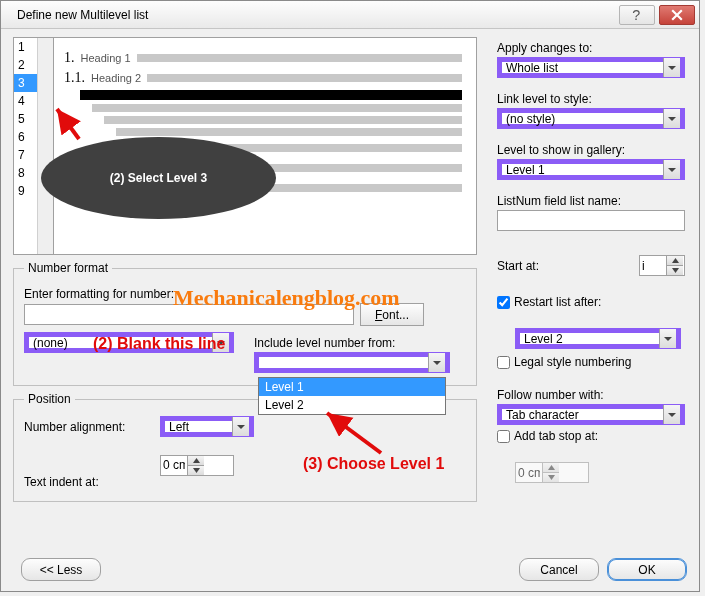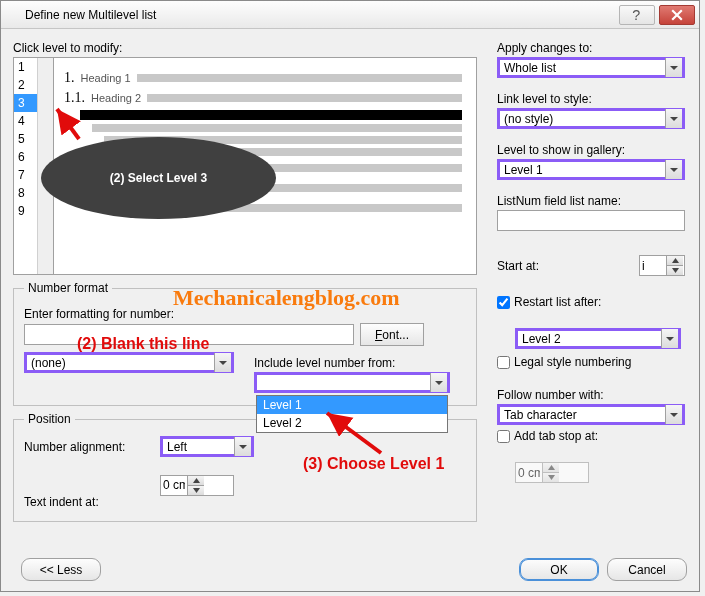--- a/index.html
+++ b/index.html
@@ -1,18 +1,18 @@
 <!DOCTYPE html>
 <html><head>
 <meta charset="utf-8">
 <style>
   *{box-sizing:border-box;font-family:Tahoma,Segoe UI,sans-serif;font-size:12px;}
   body{margin:0;background:#f0f0f0;width:705px;height:596px;position:relative;overflow:hidden;}
   .window{width:700px;height:592px;border:1px solid #8a8a8a;background:#f0f0f0;position:relative;}
-  .titlebar{height:28px;background:linear-gradient(#fdfdfd,#e9e9e9);border-bottom:1px solid #c5c5c5;display:flex;align-items:center;padding:0 4px 0 24px;}
+  .titlebar{height:28px;background:linear-gradient(#fdfdfd,#e9e9e9);border-bottom:1px solid #c5c5c5;display:flex;align-items:center;padding:0 4px 0 16px;}
   .titlebar .title{flex:1;}
   .tbtn{width:36px;height:20px;margin-left:4px;display:flex;align-items:center;justify-content:center;border:1px solid #b5b5b5;border-radius:2px;background:linear-gradient(#f9f9f9,#e5e5e5);}
   .tbtn.close{background:linear-gradient(#e07a72,#c5433a);color:#fff;border-color:#a33a33;}
   .tbtn svg{width:12px;height:12px;}
   .content{padding:8px 12px 12px 12px;display:flex;gap:20px;position:relative;}
   .left{width:464px;}
   .right{width:188px;}
   .label{margin:4px 0 2px 0;}
   .underline{text-decoration:underline;}
   .level-box{display:flex;border:1px solid #a0a0a0;height:218px;background:#fff;}
@@ -24,21 +24,21 @@
   .pline{display:flex;align-items:center;margin:4px 0;gap:6px;}
   .pline .num{font-family:"Times New Roman",serif;font-size:14px;color:#000;}
   .pline .txt{font-size:11px;color:#555;}
   .bar{flex:1;height:8px;background:#c8c8c8;}
   .bar.dark{background:#000;height:10px;}
   fieldset{border:1px solid #c0c0c0;margin:6px 0 4px 0;padding:8px 10px 10px 10px;}
   legend{padding:0 4px;}
   .row2{display:flex;align-items:center;gap:6px;margin:2px 0;}
   input[type=text].tf{height:21px;border:1px solid #a0a0a0;background:#fff;padding:0 4px;}
   .btn{height:23px;border:1px solid #a0a0a0;background:linear-gradient(#fdfdfd,#e6e6e6);padding:0 14px;cursor:pointer;}
-  .select{height:21px;border:3px solid #8b5cf6;background:#fff;display:flex;align-items:center;position:relative;}
+  .select{height:21px;border:5px solid #8b5cf6;background:#fff;display:flex;align-items:center;position:relative;}
   .select .val{flex:1;padding:0 4px;}
   .select .dd{width:17px;height:19px;background:linear-gradient(#f5f5f5,#dcdcdc);border-left:1px solid #a0a0a0;display:flex;align-items:center;justify-content:center;}
   .select .dd svg{width:8px;height:8px;}
   .dropdown{position:absolute;top:20px;left:-1px;right:-1px;background:#fff;border:1px solid #767676;z-index:5;}
   .dropdown .opt{padding:2px 6px;}
   .dropdown .opt.sel{background:#3399ff;color:#fff;}
   .spin{width:46px;height:21px;border:1px solid #a0a0a0;display:flex;background:#fff;}
   .spin input{width:26px;border:none;padding:0 2px;font-size:12px;outline:none;}
   .spin .ar{width:17px;display:flex;flex-direction:column;border-left:1px solid #a0a0a0;}
   .spin .ar div{flex:1;background:linear-gradient(#f5f5f5,#dcdcdc);display:flex;align-items:center;justify-content:center;}
@@ -69,21 +69,20 @@
     <div class="tbtn close">
         <svg viewBox="0 0 10 10">
           <path d="M1 1 L9 9 M9 1 L1 9" stroke="#fff" stroke-width="1.8"></path>
         </svg>
       </div>
   </div>
 
   <div class="content">
 
     <div class="left">
-      <div class="label"><span>Click level to modify:</span></div>
       <div class="level-box">
         <div class="level-list">
           <div class="row">1</div>
           <div class="row">2</div>
           <div class="row sel">3</div>
           <div class="row">4</div>
           <div class="row">5</div>
           <div class="row">6</div>
           <div class="row">7</div>
           <div class="row">8</div>
@@ -294,38 +293,38 @@
               </svg>
             </div>
           </div>
       </div>
     </div>
   </div>
 
   <div class="footer">
     <button class="btn fb">&lt;&lt; Less</button>
     <span class="sp"></span>
+    <button class="btn fb">Cancel</button>
     <button class="btn fb" style="border-color:#4a90d9;box-shadow:0 0 0 1px #4a90d9 inset;">OK</button>
-    <button class="btn fb">Cancel</button>
   </div>
 
   <div class="redoval" style="left:40px;top:136px;">
       <span>(2) Select Level 3</span>
     </div>
   <svg class="arrow" style="left:50px;top:102px;" width="40" height="40">
       <defs>
         <marker id="ah1" markerWidth="8" markerHeight="8" refX="6" refY="3" orient="auto">
           <path d="M0 0 L6 3 L0 6 Z" fill="#e10b0b"></path>
         </marker>
       </defs>
       <line x1="28" y1="36" x2="6" y2="6" stroke="#e10b0b" stroke-width="4" marker-end="url(#ah1)"></line>
     </svg>
 
   <div class="watermark" style="left:172px;top:284px;">Mechanicalengblog.com</div>
-  <div class="redtxt" style="left:76px;top:334px;">(2) Blank this line</div>
+  <div class="redtxt" style="left:92px;top:334px;">(2) Blank this line</div>
   <div class="redtxt" style="left:302px;top:454px;">(3) Choose Level 1</div>
   <svg class="arrow" style="left:320px;top:406px;" width="70" height="50">
       <defs>
         <marker id="ah2" markerWidth="8" markerHeight="8" refX="6" refY="3" orient="auto">
           <path d="M0 0 L6 3 L0 6 Z" fill="#e10b0b"></path>
         </marker>
       </defs>
       <line x1="60" y1="46" x2="6" y2="6" stroke="#e10b0b" stroke-width="4" marker-end="url(#ah2)"></line>
     </svg>
 </div>

